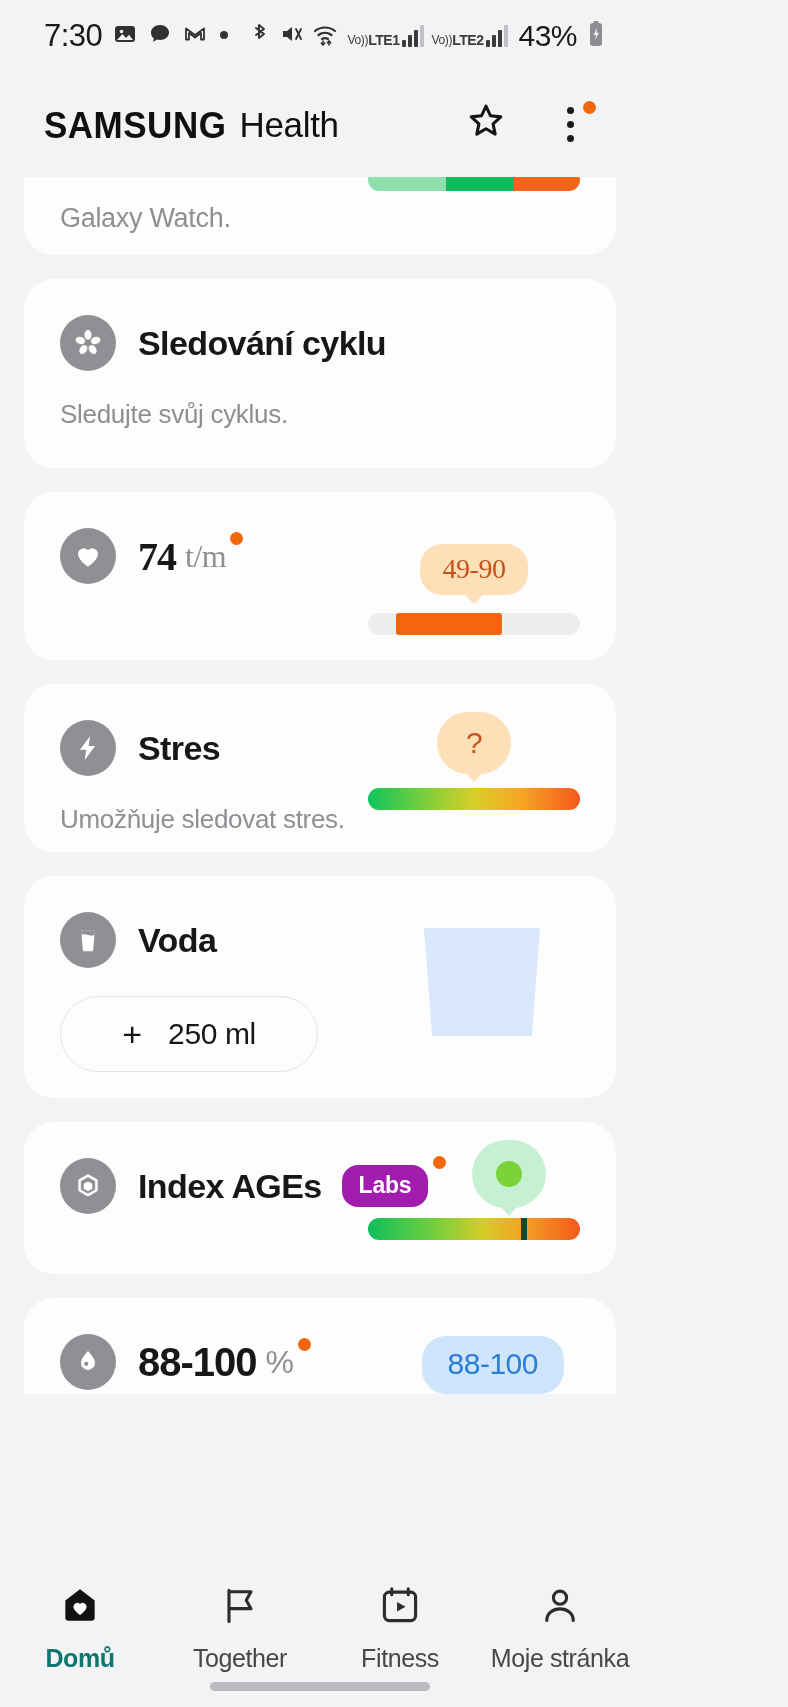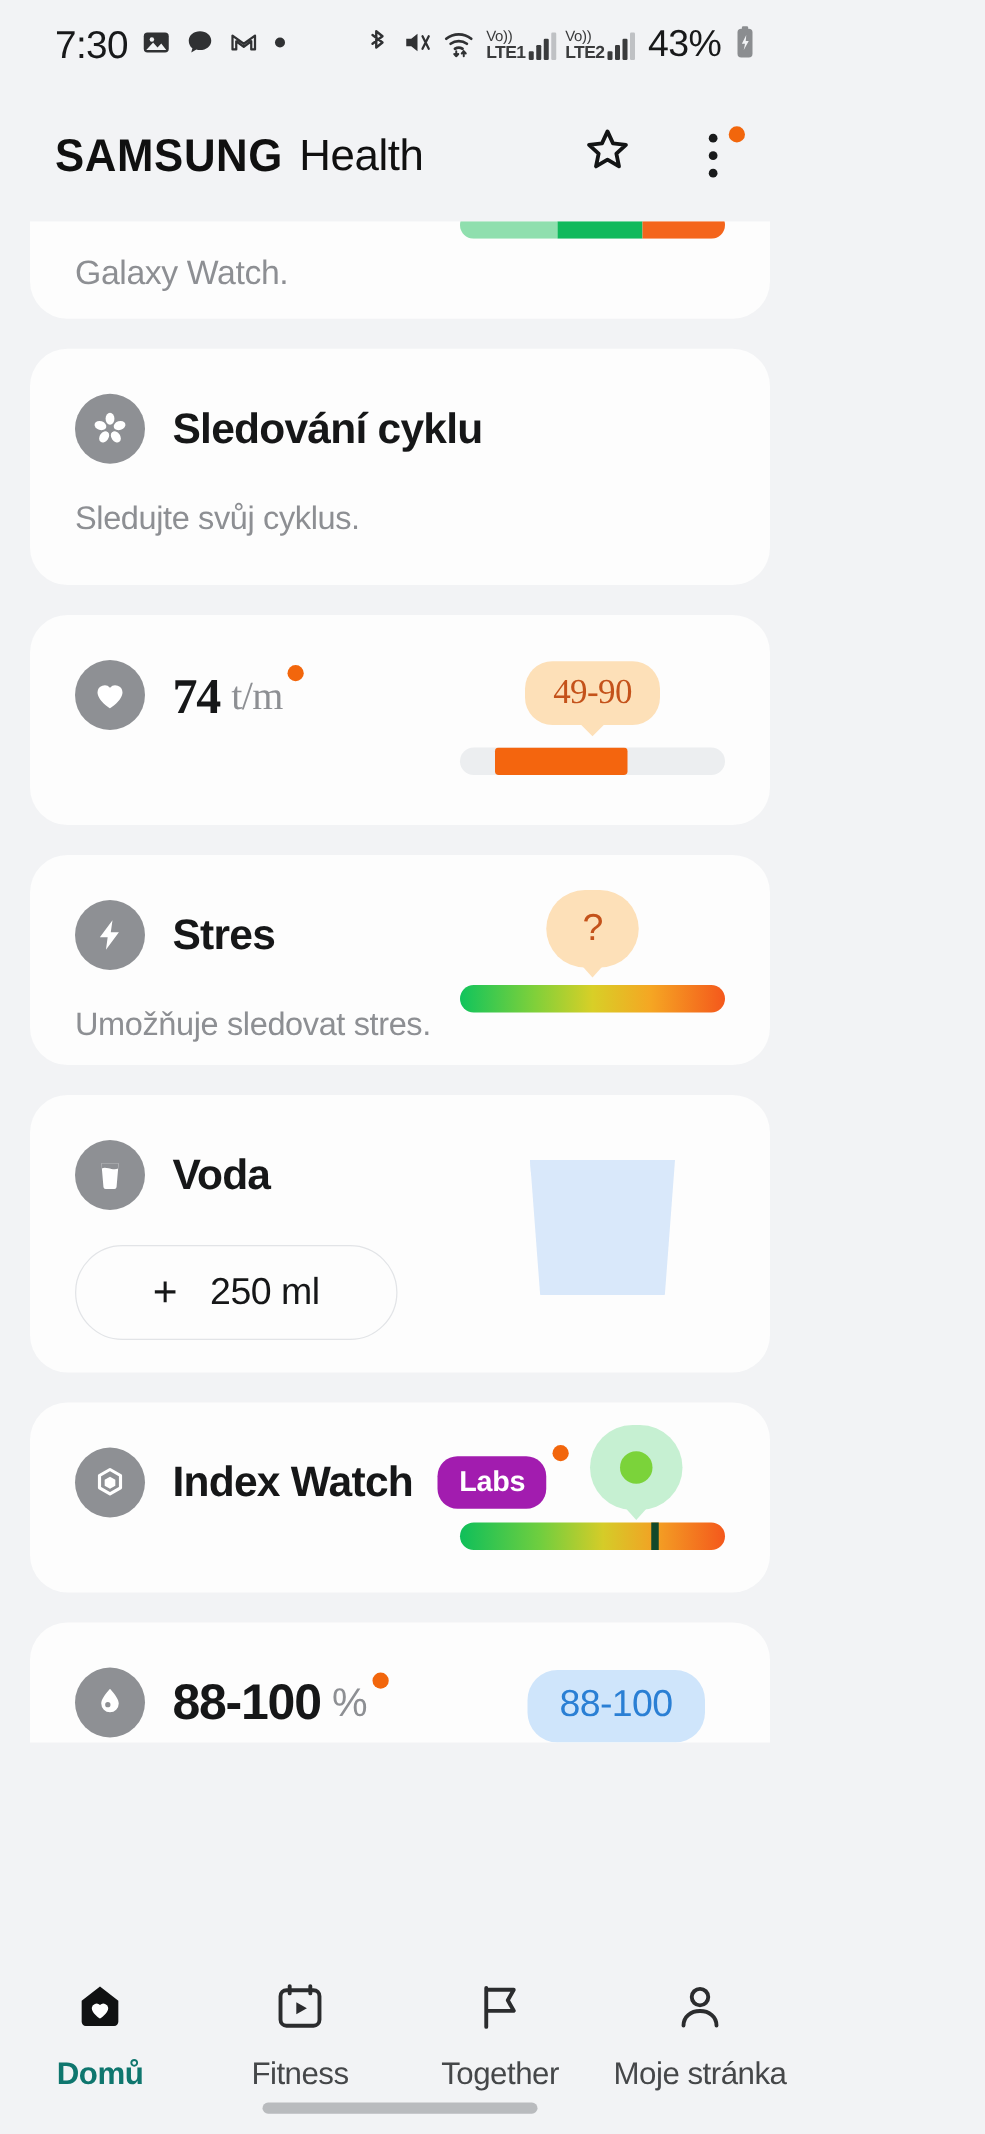--- a/index.html
+++ b/index.html
@@ -55,21 +55,22 @@
     margin-left: 3px;
     margin-right: 2px;
   }
   .volte-group {
     display: flex;
     align-items: flex-end;
     gap: 3px;
   }
   .volte-label {
     display: flex;
-    flex-direction: column;
+    flex-direction: row;
+    align-items: center;
     line-height: 0.95;
     color: #3a3b3c;
   }
   .volte-label .vo { font-size: 12px; letter-spacing: -0.3px;}
   .volte-label .lte { font-size: 14px; font-weight: 700; letter-spacing: -0.5px;}
   .bars { display: flex; align-items: flex-end; gap: 2px; height: 22px; }
   .bars i { display: block; width: 4px; background: #3a3b3c; border-radius: 1px; }
   .bars i:nth-child(1){height:7px}
   .bars i:nth-child(2){height:12px}
   .bars i:nth-child(3){height:17px}
@@ -239,21 +240,21 @@
     width: 13px; height: 13px;
     border-radius: 50%;
     background: #f2660c;
     align-self: flex-start;
     margin-left: 4px;
     margin-top: 4px;
   }
   .hr-right {
     position: absolute;
     right: 36px;
-    top: 37px;
+    top: 52px;
     width: 212px;
   }
   .tooltip {
     position: relative;
     background: #fde0b8;
     border-radius: 22px;
     padding: 9px 0 10px 0;
     text-align: center;
     width: 108px;
     margin: 0 auto 18px auto;
@@ -703,21 +704,21 @@
     </div>
 
     <div class="card ages-card">
       <div class="card-row">
         <span class="card-icon">
           <svg width="32" height="32" viewBox="0 0 24 24">
               <path d="M12 4.2l6.3 3.6v7.4L12 18.8l-6.3-3.6V7.8z" fill="none" stroke="#ffffff" stroke-width="1.9" stroke-linejoin="round"></path>
               <path d="M12 8.6l3.2 1.8v3.6L12 15.8l-3.2-1.8v-3.6z" fill="#ffffff"></path>
             </svg>
         </span>
-        <span class="card-title">Index Watch</span>
+        <span class="card-title">Index AGEs</span>
         <span class="labs-badge">Labs</span>
         <span class="ages-dot"></span>
       </div>
       <div class="ages-right">
         <div class="ages-marker">
             <i></i>
           </div>
         <div class="ages-bar">
           <span class="ages-tick" style="left:72%;"></span>
         </div>
@@ -749,34 +750,34 @@
         <svg width="44" height="44" viewBox="0 0 24 24">
             <path d="M12 3.4l8 6.2v9.2a1.8 1.8 0 0 1-1.8 1.8H5.8A1.8 1.8 0 0 1 4 18.8V9.6z" fill="#111213"></path>
             <path d="M12 17.4s-3.6-2.2-3.6-4.6a2.1 2.1 0 0 1 3.6-1.3 2.1 2.1 0 0 1 3.6 1.3c0 2.4-3.6 4.6-3.6 4.6z" fill="#ffffff"></path>
           </svg>
       </span>
       <span class="nav-label">Domů</span>
     </div>
     <div class="nav-item">
       <span>
         <svg width="44" height="44" viewBox="0 0 24 24">
+            <path d="M6 21V4M6 4.8h12l-2.6 4.6 2.6 4.6H6" fill="none" stroke="#2b2c2e" stroke-width="1.7" stroke-linejoin="round" stroke-linecap="round"></path>
+          </svg>
+      </span>
+      <span class="nav-label">Together</span>
+    </div>
+    <div class="nav-item">
+      <span>
+        <svg width="44" height="44" viewBox="0 0 24 24">
             <rect x="3.5" y="5" width="17" height="15.5" rx="2.6" fill="none" stroke="#2b2c2e" stroke-width="1.7"></rect>
             <path d="M7.5 3.2v3.2M16.5 3.2v3.2" stroke="#2b2c2e" stroke-width="1.7" stroke-linecap="round"></path>
             <path d="M10.4 10.3l4.6 2.6-4.6 2.6z" fill="#2b2c2e"></path>
           </svg>
       </span>
       <span class="nav-label">Fitness</span>
-    </div>
-    <div class="nav-item">
-      <span>
-        <svg width="44" height="44" viewBox="0 0 24 24">
-            <path d="M6 21V4M6 4.8h12l-2.6 4.6 2.6 4.6H6" fill="none" stroke="#2b2c2e" stroke-width="1.7" stroke-linejoin="round" stroke-linecap="round"></path>
-          </svg>
-      </span>
-      <span class="nav-label">Together</span>
     </div>
     <div class="nav-item">
       <span>
         <svg width="44" height="44" viewBox="0 0 24 24">
             <circle cx="12" cy="8" r="3.6" fill="none" stroke="#2b2c2e" stroke-width="1.7"></circle>
             <path d="M4.8 20.4c0-3.9 3.2-6.3 7.2-6.3s7.2 2.4 7.2 6.3" fill="none" stroke="#2b2c2e" stroke-width="1.7" stroke-linecap="round"></path>
           </svg>
       </span>
       <span class="nav-label">Moje stránka</span>
     </div>

